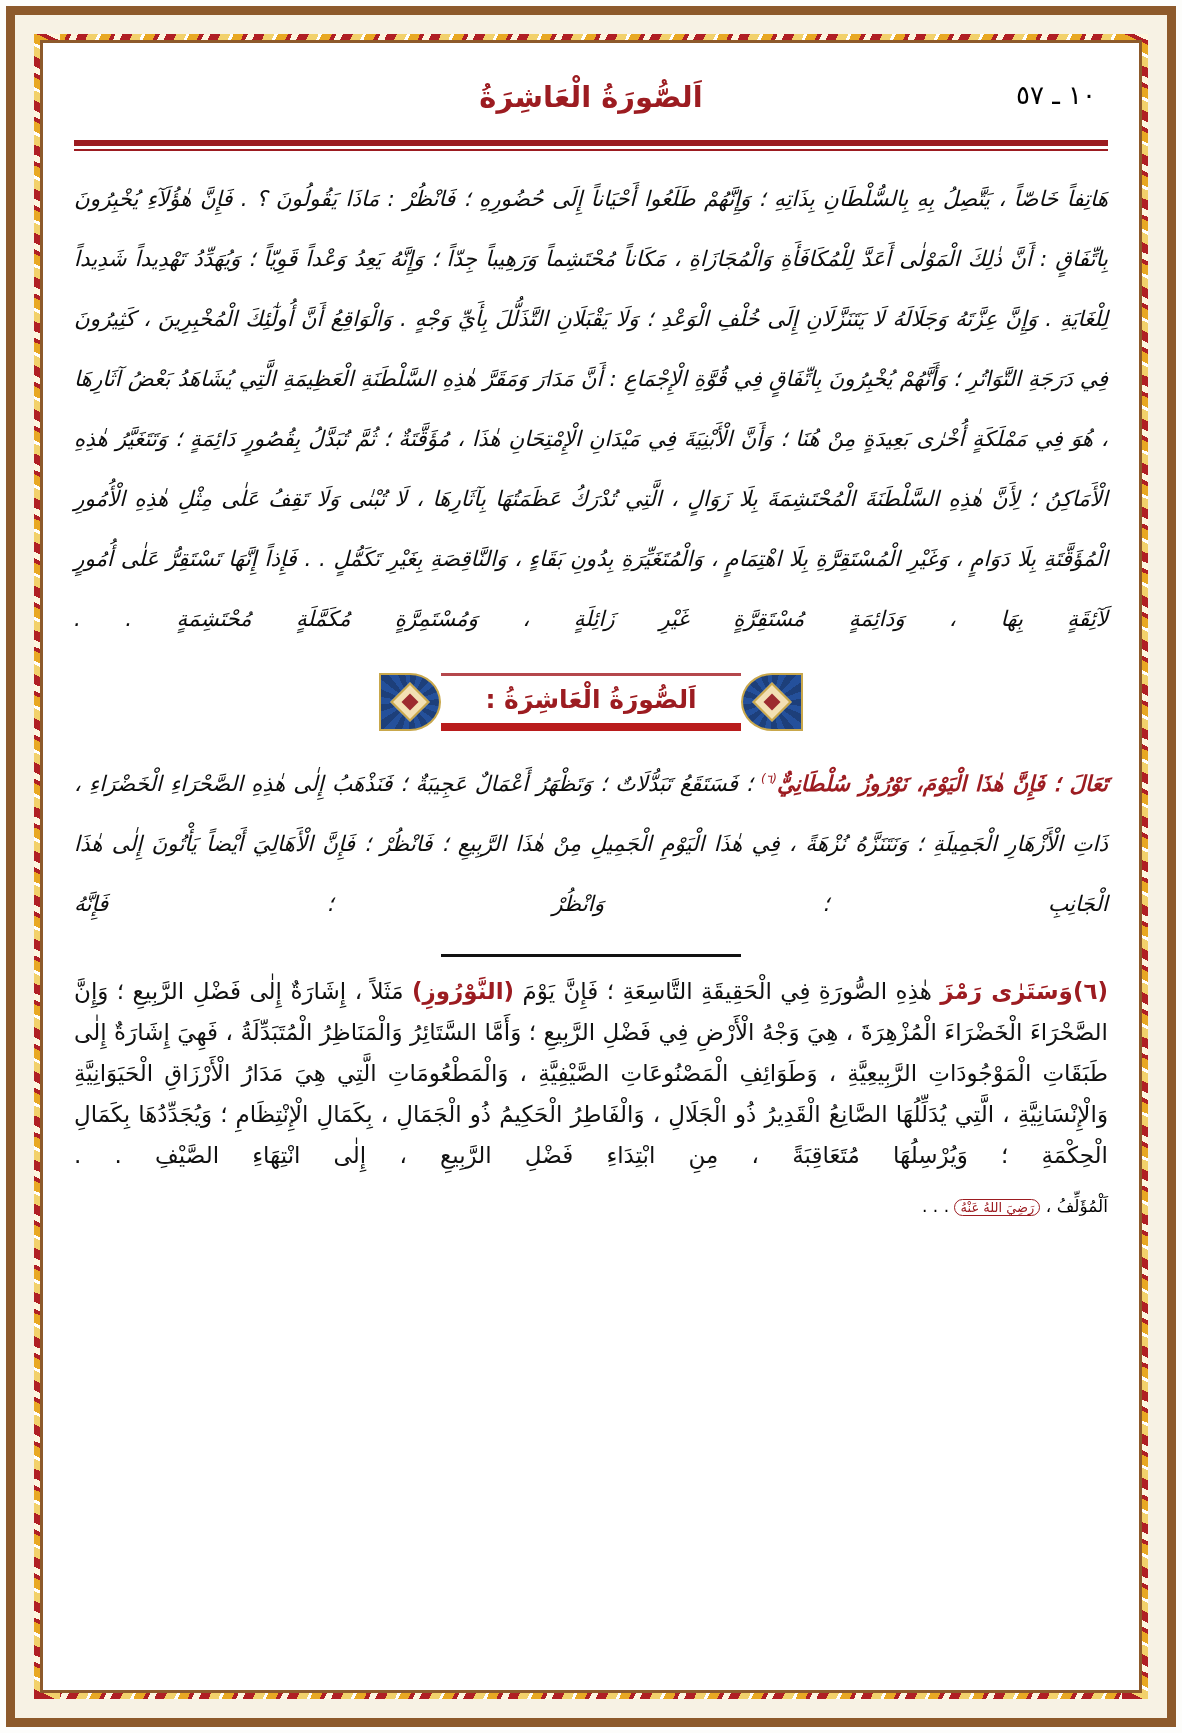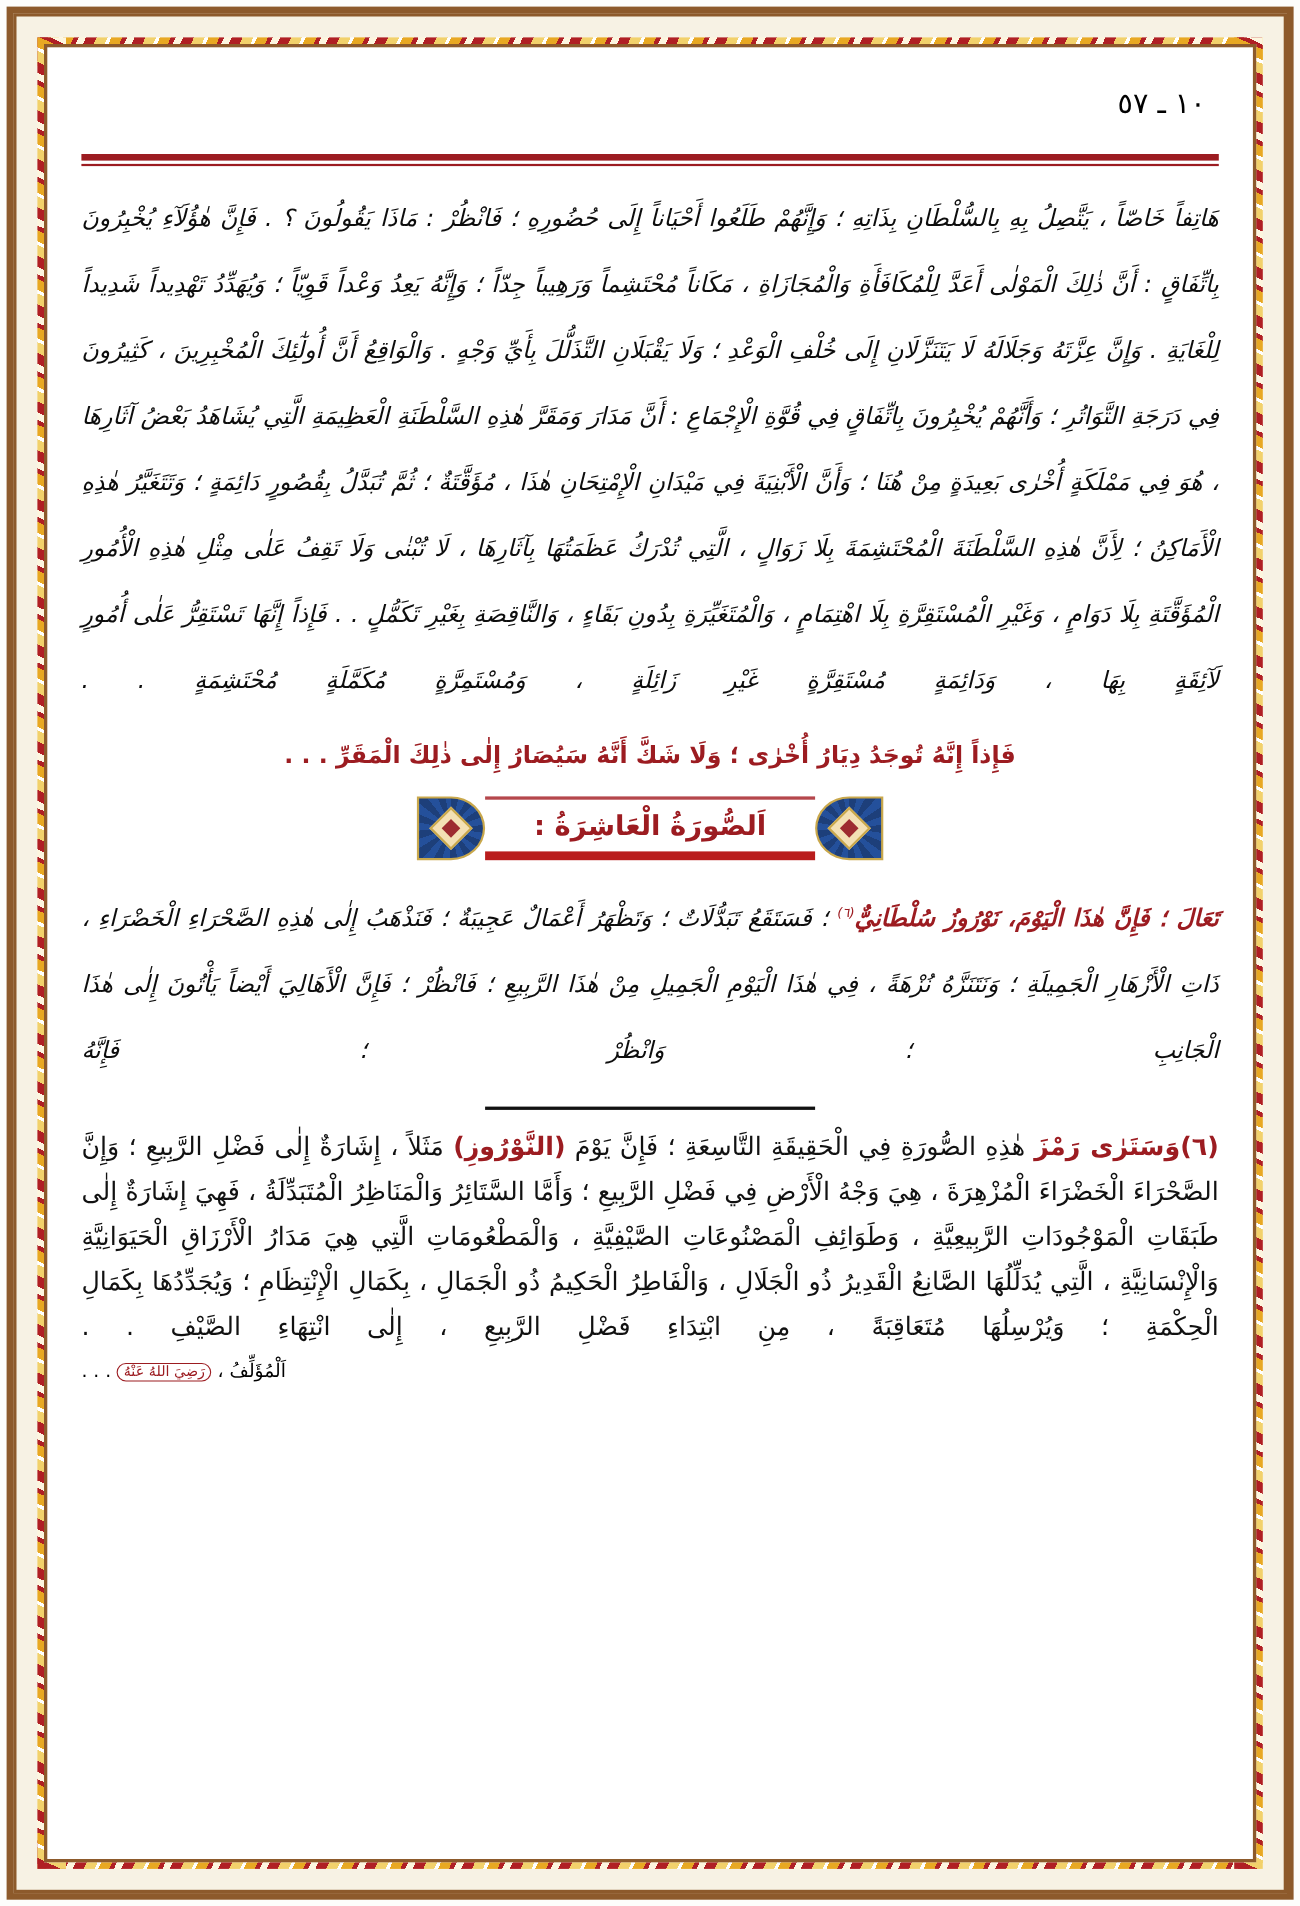--- a/index.html
+++ b/index.html
@@ -238,22 +238,22 @@
   }
   .footnote .fn-marker {
     color: #9c1c21;
     font-weight: bold;
   }
   .footnote .fn-red {
     color: #9c1c21;
     font-weight: bold;
   }
   .footnote-signature {
-    margin-top: 9px;
-    text-align: left;
+    margin-top: 20px;
+    text-align: right;
     direction: rtl;
     font-size: 17px;
   }
   .sig-seal {
     display: inline-block;
     color: #9c1c21;
     font-size: 13px;
     border: 1px solid #9c1c21;
     border-radius: 10px;
     padding: 0 5px;
@@ -277,31 +277,31 @@
     <div class="chain-left"></div>
     <div class="chain-right"></div>
   </div>
   <div class="border-frame"></div>
   <div class="border-inner-rule"></div>
 
   <div class="content">
 
     <div class="header">
       <div class="page-number">١٠ ـ ٥٧</div>
+      <div class="header-title">اَلصُّورَةُ الْعَاشِرَةُ</div>
     </div>
     <div class="header-rules">
       <div class="rule-thick"></div>
       <div class="rule-thin"></div>
     </div>
 
     <div class="body-text">
       <p>هَاتِفاً خَاصّاً ، يَتَّصِلُ بِهِ بِالسُّلْطَانِ بِذَاتِهِ ؛ وَإِنَّهُمْ طَلَعُوا أَحْيَاناً إِلَى حُضُورِهِ ؛ فَانْظُرْ : مَاذَا يَقُولُونَ ؟ . فَإِنَّ هٰؤُلَآءِ يُخْبِرُونَ بِاتِّفَاقٍ : أَنَّ ذٰلِكَ الْمَوْلٰى أَعَدَّ لِلْمُكَافَأَةِ وَالْمُجَازَاةِ ، مَكَاناً مُحْتَشِماً وَرَهِيباً جِدّاً ؛ وَإِنَّهُ يَعِدُ وَعْداً قَوِيّاً ؛ وَيُهَدِّدُ تَهْدِيداً شَدِيداً لِلْغَايَةِ . وَإِنَّ عِزَّتَهُ وَجَلَالَهُ لَا يَتَنَزَّلَانِ إِلَى خُلْفِ الْوَعْدِ ؛ وَلَا يَقْبَلَانِ التَّذَلُّلَ بِأَيِّ وَجْهٍ . وَالْوَاقِعُ أَنَّ أُولٰٓئِكَ الْمُخْبِرِينَ ، كَثِيرُونَ فِي دَرَجَةِ التَّوَاتُرِ ؛ وَأَنَّهُمْ يُخْبِرُونَ بِاتِّفَاقٍ فِي قُوَّةِ الْإِجْمَاعِ : أَنَّ مَدَارَ وَمَقَرَّ هٰذِهِ السَّلْطَنَةِ الْعَظِيمَةِ الَّتِي يُشَاهَدُ بَعْضُ آثَارِهَا ، هُوَ فِي مَمْلَكَةٍ أُخْرٰى بَعِيدَةٍ مِنْ هُنَا ؛ وَأَنَّ الْأَبْنِيَةَ فِي مَيْدَانِ الْإِمْتِحَانِ هٰذَا ، مُؤَقَّتَةٌ ؛ ثُمَّ تُبَدَّلُ بِقُصُورٍ دَائِمَةٍ ؛ وَتَتَغَيَّرُ هٰذِهِ الْأَمَاكِنُ ؛ لِأَنَّ هٰذِهِ السَّلْطَنَةَ الْمُحْتَشِمَةَ بِلَا زَوَالٍ ، الَّتِي تُدْرَكُ عَظَمَتُهَا بِآثَارِهَا ، لَا تُبْنٰى وَلَا تَقِفُ عَلٰى مِثْلِ هٰذِهِ الْأُمُورِ الْمُؤَقَّتَةِ بِلَا دَوَامٍ ، وَغَيْرِ الْمُسْتَقِرَّةِ بِلَا اهْتِمَامٍ ، وَالْمُتَغَيِّرَةِ بِدُونِ بَقَاءٍ ، وَالنَّاقِصَةِ بِغَيْرِ تَكَمُّلٍ . . فَإِذاً إِنَّهَا تَسْتَقِرُّ عَلٰى أُمُورٍ لَآئِقَةٍ بِهَا ، وَدَائِمَةٍ مُسْتَقِرَّةٍ غَيْرِ زَائِلَةٍ ، وَمُسْتَمِرَّةٍ مُكَمَّلَةٍ مُحْتَشِمَةٍ . .</p>
     </div>
 
-    <div class="red-statement">فَإِذاً إِنَّهُ تُوجَدُ دِيَارُ أُخْرٰى ؛ وَلَا شَكَّ أَنَّهُ سَيُصَارُ إِلٰى ذٰلِكَ الْمَقَرِّ . . .</div>
 
     <div class="ornate-heading-wrap">
       <div class="ornate-heading">
         <div class="ornament-medallion ornament-right"></div>
         <div class="ornate-heading-box">
           <span class="ornate-heading-text">اَلصُّورَةُ الْعَاشِرَةُ :</span>
         </div>
         <div class="ornament-medallion ornament-left"></div>
       </div>
     </div>

